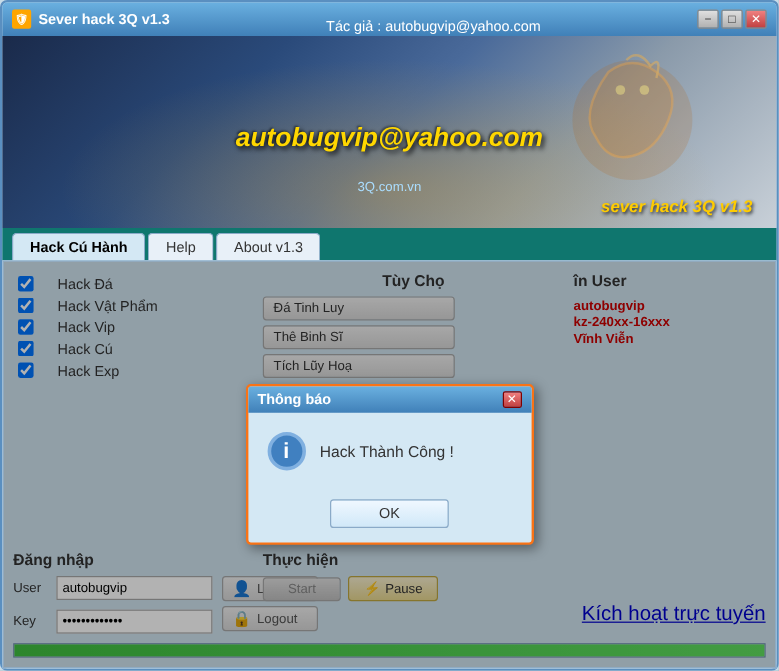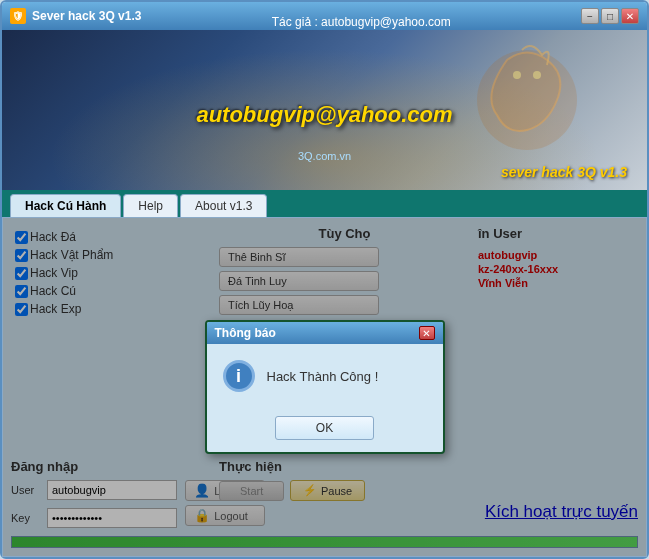--- a/index.html
+++ b/index.html
@@ -184,22 +184,22 @@
     }
 
     .checkboxes {
       display: flex;
       flex-direction: column;
       gap: 4px;
       padding: 4px;
     }
     .checkbox-item {
       display: flex;
-      align-items: flex-end;
-      gap: 2px;
+      align-items: flex-start;
+      gap: 20px;
       font-size: 12px;
       color: #333;
     }
     .checkbox-item input[type=checkbox] {
       width: 13px;
       height: 13px;
     }
 
     
     .middle-panel {
@@ -374,21 +374,21 @@
       position: absolute;
       inset: 0;
       background: rgba(0,0,0,0.3);
       display: flex;
       align-items: center;
       justify-content: center;
       z-index: 100;
     }
     .modal {
       background: #d4e8f4;
-      border: 2px solid #14532d;
+      border: 2px solid #f97316;
       border-radius: 4px;
       width: 240px;
       box-shadow: 3px 3px 10px rgba(0,0,0,0.4);
     }
     .modal-title-bar {
       background: linear-gradient(to bottom, #6ab0e0, #4080b8);
       padding: 4px 8px;
       display: flex;
       align-items: center;
       justify-content: space-between;
@@ -520,22 +520,22 @@
           <div class="checkbox-item">
             <input type="checkbox" checked="" style="">
             <span>Hack Exp</span>
           </div>
         </div>
       </div>
 
       <div class="middle-panel">
         <div class="section-title">Tùy Chọ</div>
         <div class="hack-buttons">
+          <button class="hack-btn">Đá Tinh Luy</button>
           <button class="hack-btn">Thê Binh Sĩ</button>
-          <button class="hack-btn">Đá Tinh Luy</button>
           <button class="hack-btn">Tích Lũy Hoạ</button>
         </div>
       </div>
 
       <div class="right-panel">
         <div class="user-info-title">în User</div>
         <div class="user-info-list">
           <div class="user-info-item">autobugvip</div>
           <div class="user-info-item">kz-240xx-16xxx</div>
           <div class="user-info-item">Vĩnh Viễn</div>

